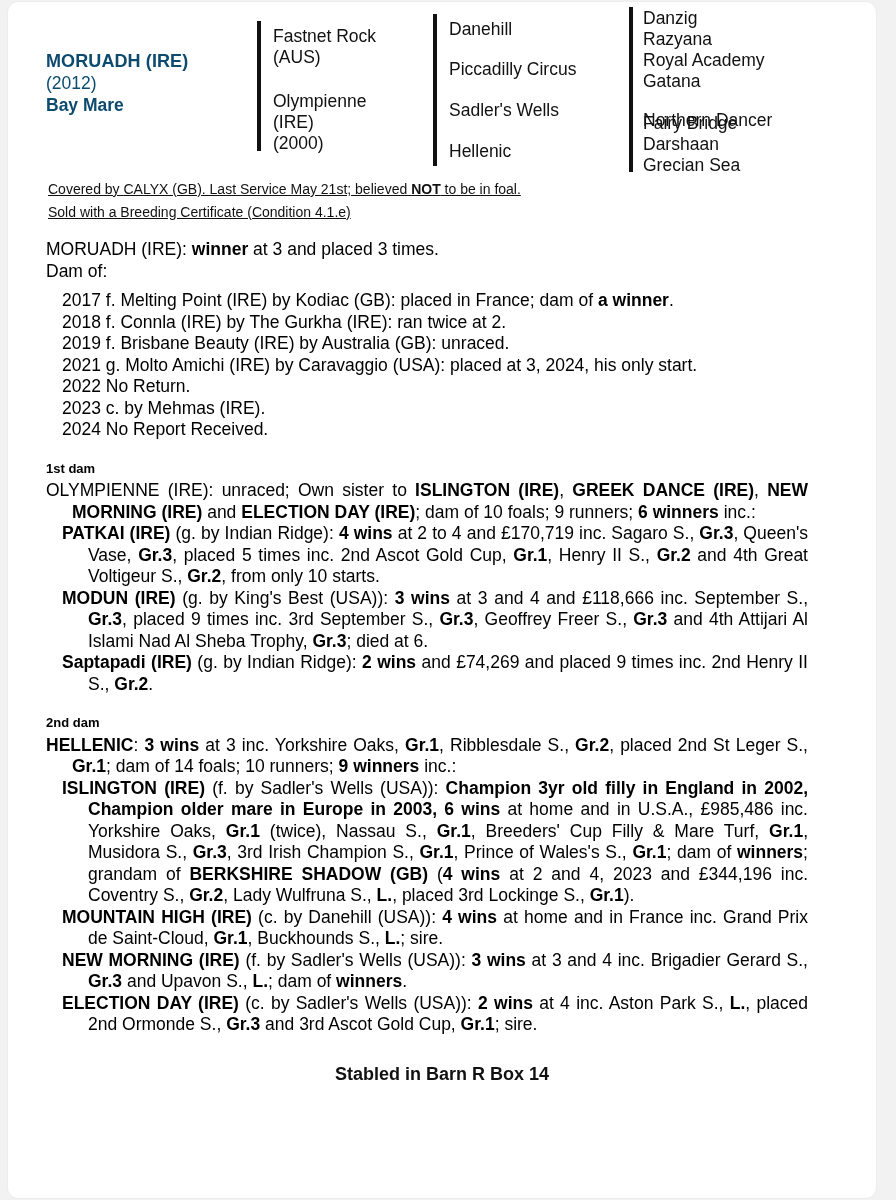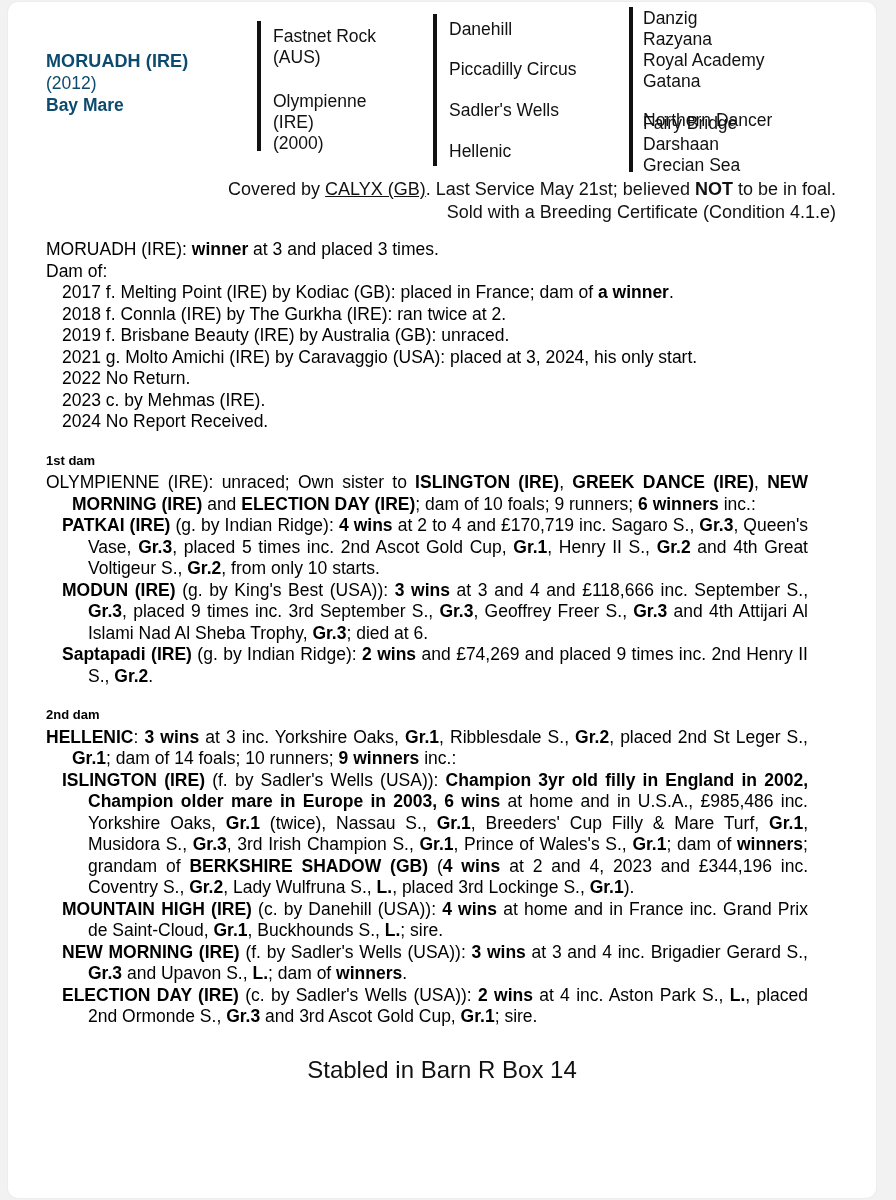--- a/index.html
+++ b/index.html
@@ -53,40 +53,41 @@
     font-size: 17.5px;
     line-height: 22px;
     color: #0c4a6e;
   }
   .ped-subject .nm { font-weight: bold; font-size: 18px; letter-spacing: .1px; }
   .ped-subject .yr { font-weight: normal; }
   .ped-subject .sx { font-weight: bold; }
 
   
   .cover-note {
-    text-align: right;
-    font-size: 18px;
+    text-align: left;
+    font-size: 14px;
     line-height: 23px;
     color: #111;
     margin: 4px 0 0 0;
     padding: 0 40px;
+    text-decoration: underline;
   }
   .cover-note .u { text-decoration: underline; }
   .cover-note b { font-weight: bold; }
 
   
   .body-block {
     padding-left: 38px;
     padding-right: 68px;
     color: #000000;
     font-size: 17.5px;
     line-height: 21.5px;
   }
   .line { white-space: normal; }
-  .prod-list { margin-top: 0; }
+  .prod-list { margin-top: 8px; }
   .prod-item {
     padding-left: 16px;
     text-indent: 0;
   }
   .sec-head {
     font-weight: bold;
     font-size: 13px;
     margin-top: 17px;
     margin-bottom: 1px;
   }
@@ -99,22 +100,22 @@
     text-align: justify;
     text-indent: -26px;
     padding-left: 42px;
     margin-top: 0;
   }
   b { font-weight: bold; }
   .spacer-md { height: 15px; }
 
   .stabled {
     text-align: center;
-    font-weight: normal;
-    font-size: 24px;
+    font-weight: bold;
+    font-size: 18px;
     color: #111;
     margin-top: 28px;
   }
 </style>
 </head>
 <body>
 
 <div id="page">
   <div class="sheet">
     <div class="page-inner">

